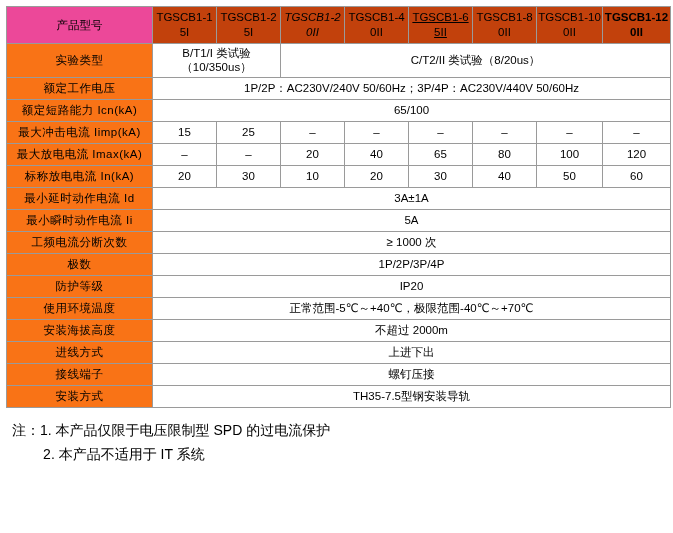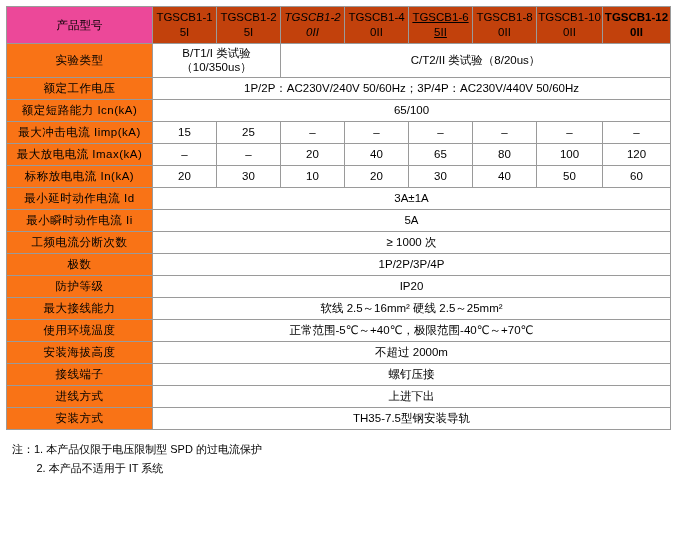--- a/index.html
+++ b/index.html
@@ -48,21 +48,21 @@
     background: #f97316;
     font-size: 12px;
     letter-spacing: 0.5px;
   }
   td.tall {
     height: 34px;
   }
   .notes {
     margin-top: 10px;
     padding-left: 6px;
-    font-size: 11px;
+    font-size: 14px;
     line-height: 1.75;
   }
   .notes .note-line {
     white-space: pre;
   }
   .two-line {
     line-height: 1.3;
   }
 </style>
 </head>
@@ -227,47 +227,41 @@
             <div>1P/2P/3P/4P</div>
           </td>
         </tr>
         <tr>
           <td class="rowhdr">防护等级</td>
           <td colspan="8">
             <div>IP20</div>
           </td>
         </tr>
         <tr>
-          <td class="rowhdr">最大接线能力</td>
-          <td colspan="8">
-            <div>软线 2.5～16mm²  硬线 2.5～25mm²</div>
-          </td>
-        </tr>
-        <tr>
           <td class="rowhdr">使用环境温度</td>
           <td colspan="8">
             <div>正常范围-5℃～+40℃，极限范围-40℃～+70℃</div>
           </td>
         </tr>
         <tr>
           <td class="rowhdr">安装海拔高度</td>
           <td colspan="8">
             <div>不超过 2000m</div>
           </td>
         </tr>
         <tr>
+          <td class="rowhdr">进线方式</td>
+          <td colspan="8">
+            <div>上进下出</div>
+          </td>
+        </tr>
+        <tr>
           <td class="rowhdr">接线端子</td>
           <td colspan="8">
             <div>螺钉压接</div>
-          </td>
-        </tr>
-        <tr>
-          <td class="rowhdr">进线方式</td>
-          <td colspan="8">
-            <div>上进下出</div>
           </td>
         </tr>
         <tr>
           <td class="rowhdr">安装方式</td>
           <td colspan="8">
             <div>TH35-7.5型钢安装导轨</div>
           </td>
         </tr>
       </tbody>
   </table>

